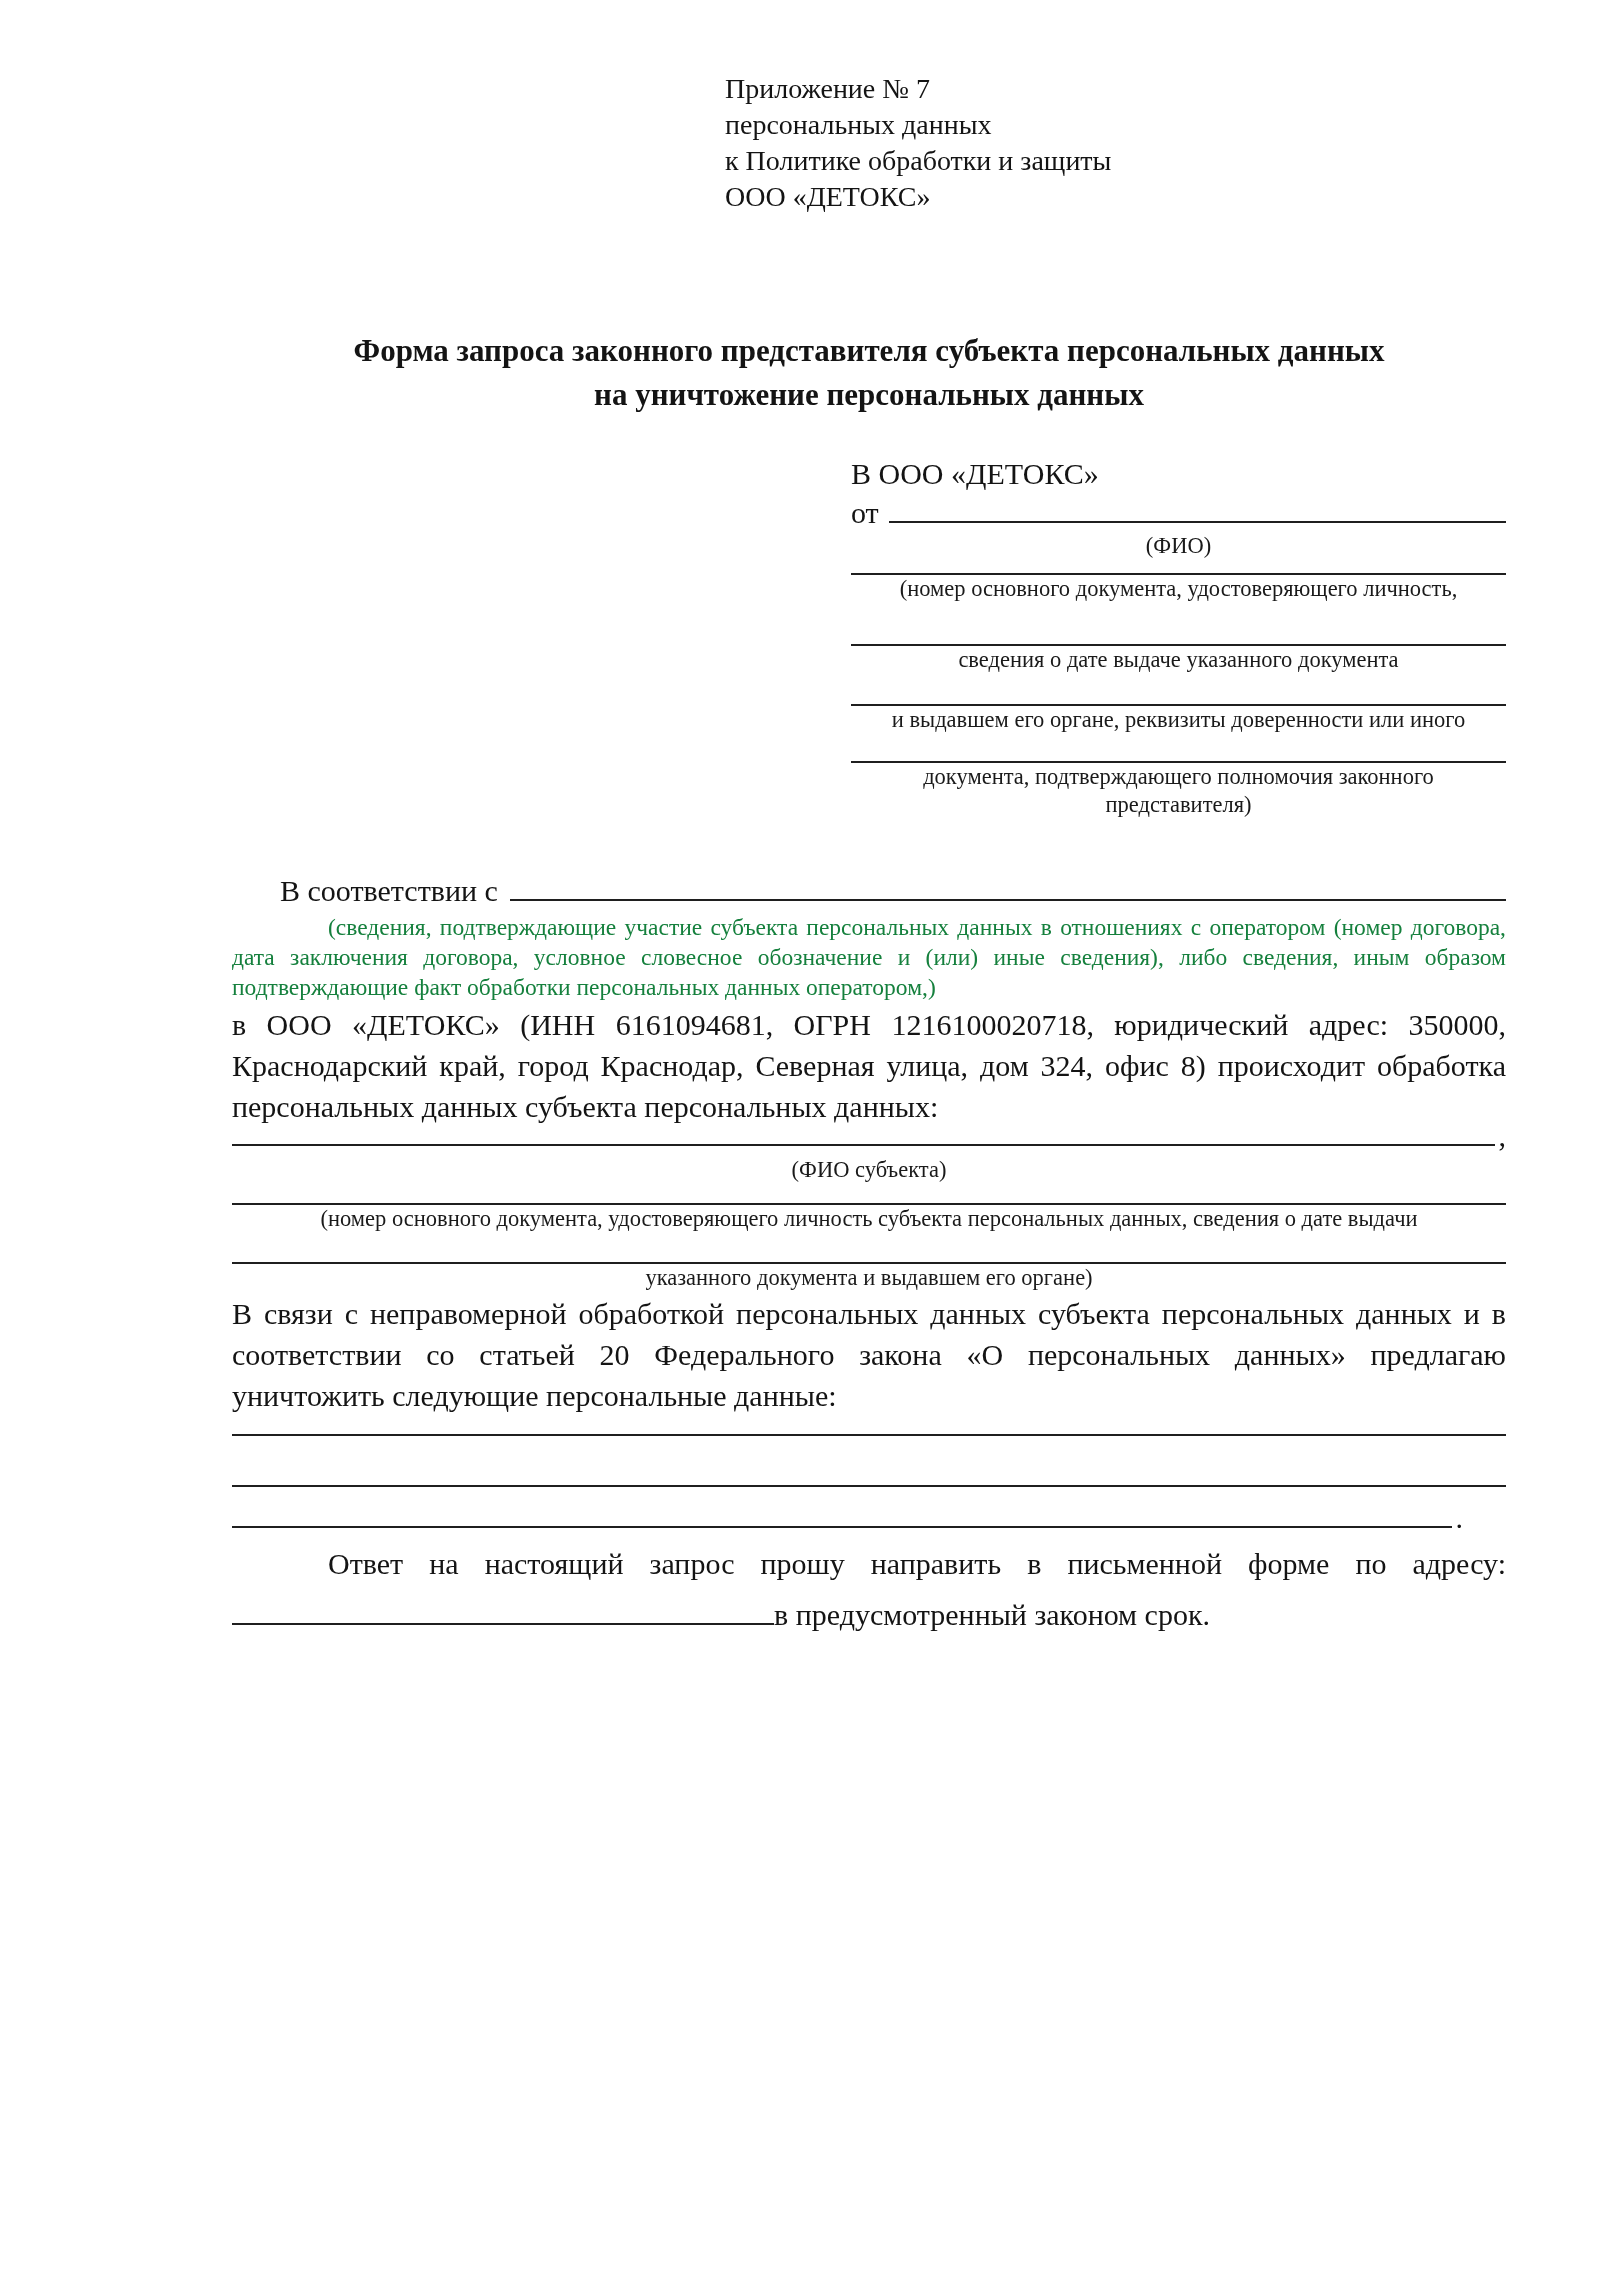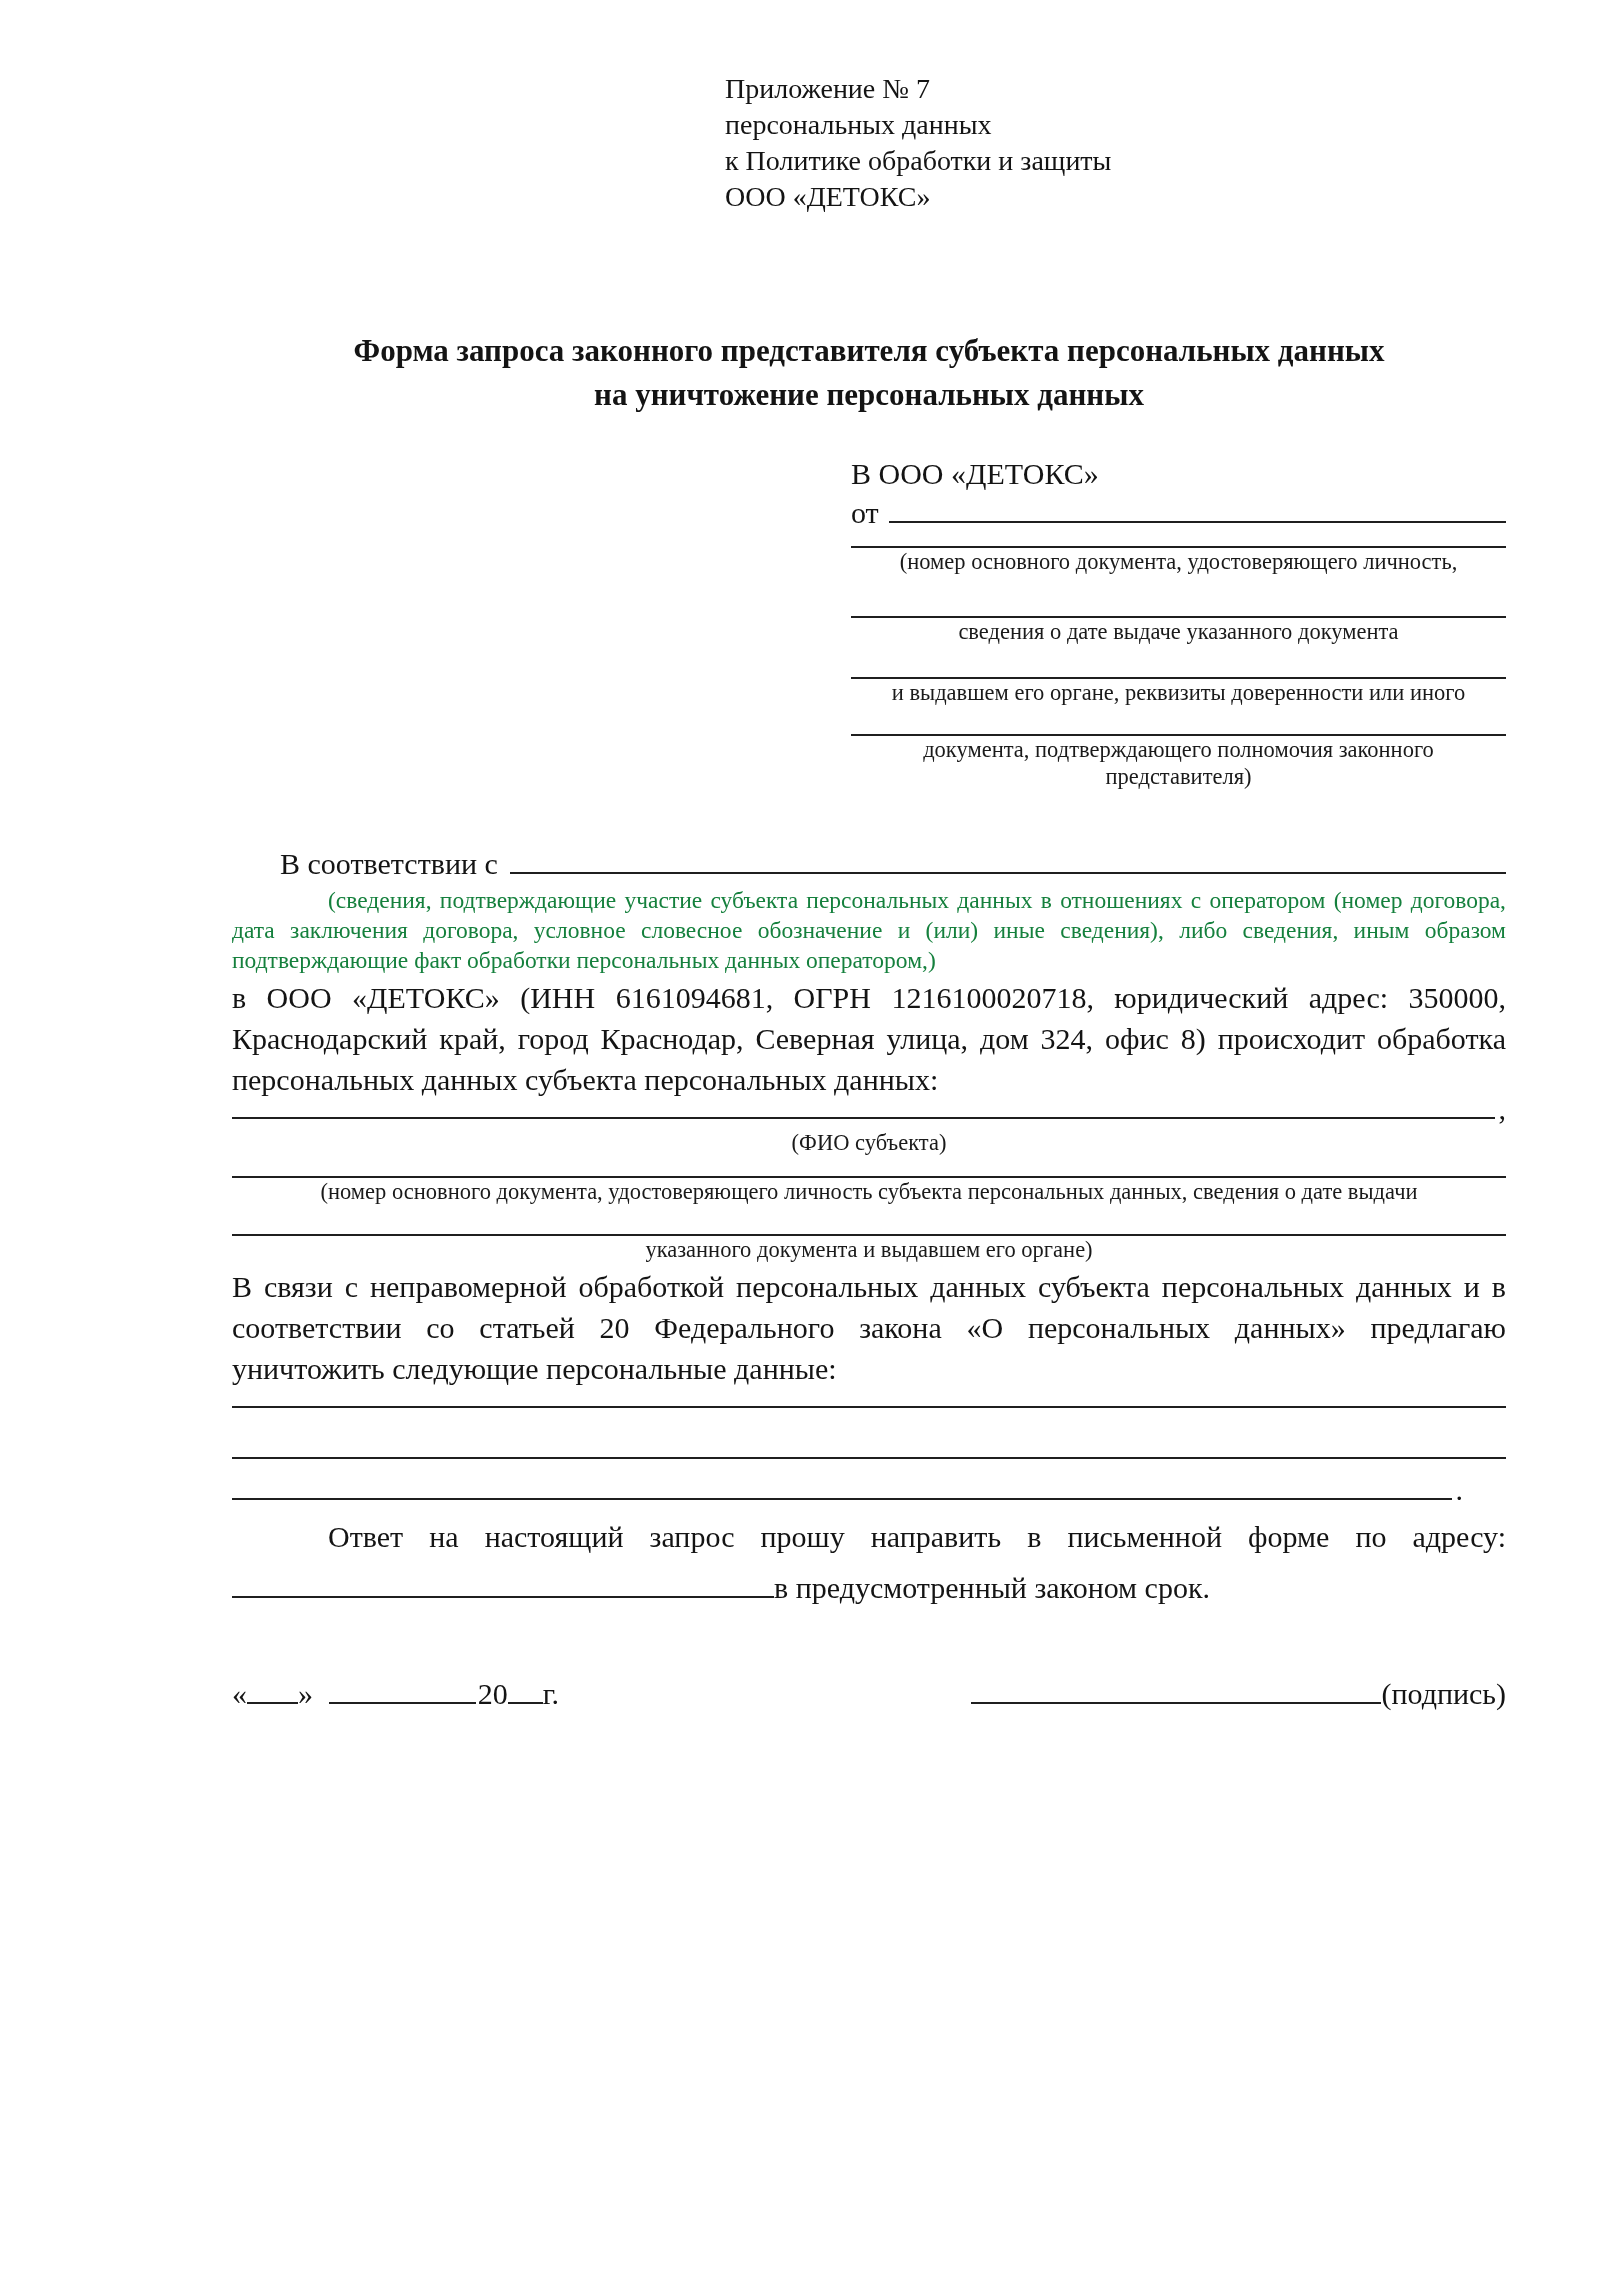--- a/index.html
+++ b/index.html
@@ -90,20 +90,21 @@
     <div>Форма запроса законного представителя субъекта персональных данных</div>
     <div>на уничтожение персональных данных</div>
   </div>
 
   <div class="recipient">
     <div>В ООО «ДЕТОКС»</div>
     <div class="from-row">
       <span>от</span>
       <span class="fill"></span>
     </div>
+    <div class="caption">(ФИО)</div>
 
     <div class="rule r-g2"></div>
     <div class="caption">(номер основного документа, удостоверяющего личность,</div>
 
     <div class="rule r-g3"></div>
     <div class="caption">сведения о дате выдаче указанного документа</div>
 
     <div class="rule r-g4"></div>
     <div class="caption">и выдавшем его органе, реквизиты доверенности или иного</div>
 
@@ -140,23 +141,15 @@
     <span class="fill"></span>
     <span class="tail-char">.</span>
   </div>
 
   <p class="answer-par">Ответ на настоящий запрос прошу направить в письменной форме по адресу:</p>
   <div class="row body-text answer-tail-row">
     <span class="u addr-fill"></span>
     <span class="tail-text">в предусмотренный законом срок.</span>
   </div>
 
-  <div class="footer">
-    <div class="date-part">
-      <span>«</span><span class="u u-day"></span><span>»</span><span class="u u-month"></span><span>20</span><span class="u u-year"></span><span>г.</span>
-    </div>
-    <div class="sig-part">
-      <span class="u u-sig"></span><span>(подпись)</span>
-    </div>
-  </div>
 
 </div>
 
 
 </body></html>

